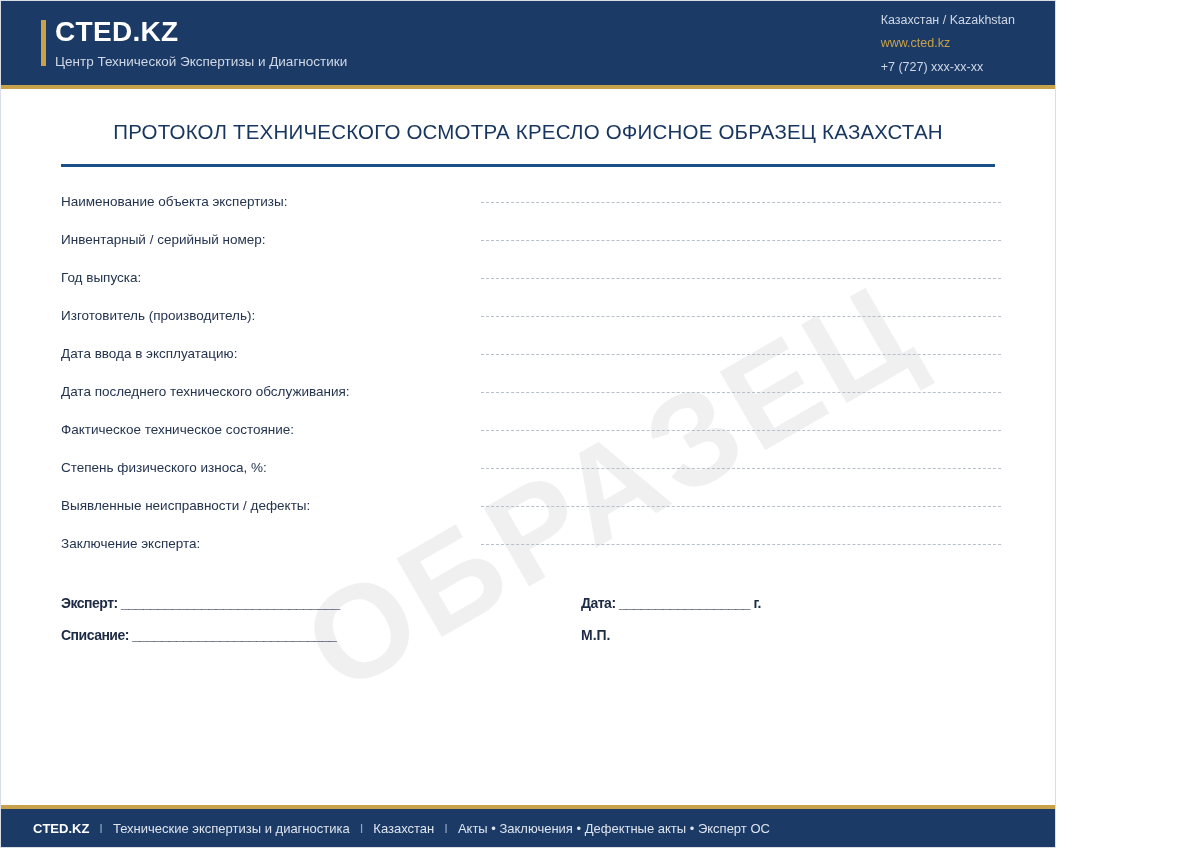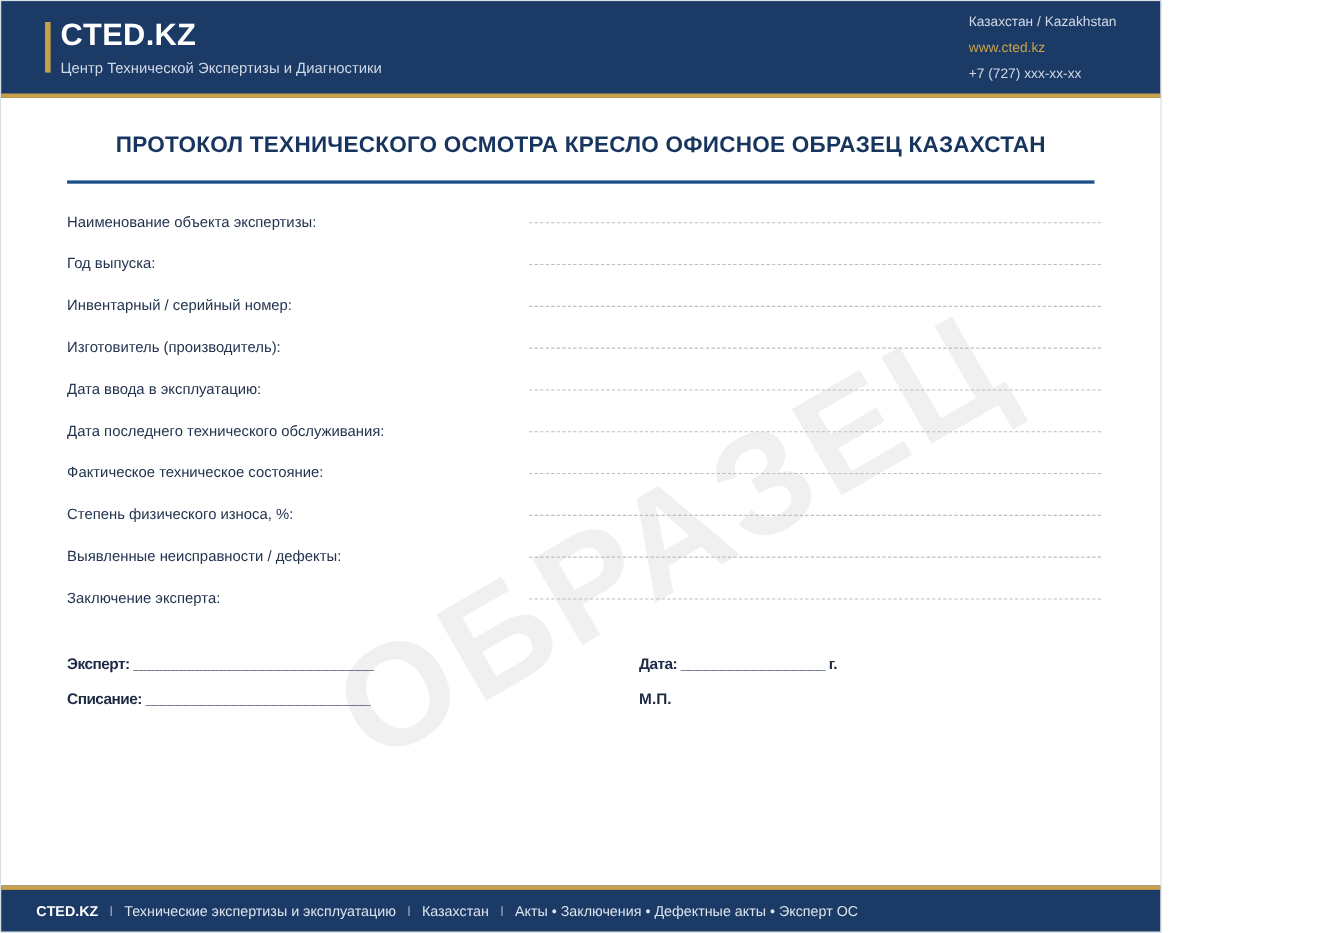--- a/index.html
+++ b/index.html
@@ -75,21 +75,21 @@
   }
   .contact-country { color: #cfd8e6; }
   .contact-site { color: #c8a24a; }
   .contact-phone { color: #cfd8e6; }
 
   
   .doc-title {
     margin: 30px 60px 0 60px;
     text-align: center;
     font-size: 20.5px;
-    font-weight: bold;
+    font-weight: normal;
     color: #17355e;
     letter-spacing: 0.2px;
     line-height: 1.3;
   }
   .title-rule {
     margin: 18px 60px 0 60px;
     height: 3px;
     background: #1b4f8a;
   }
 
@@ -212,26 +212,26 @@
   </div>
 
   <div class="form">
 
     <div class="form-row">
       <div class="form-label">Наименование объекта экспертизы:</div>
       <div class="form-line"></div>
     </div>
 
     <div class="form-row">
+      <div class="form-label">Инвентарный / серийный номер:</div>
+      <div class="form-line"></div>
+    </div>
+
+    <div class="form-row">
       <div class="form-label">Год выпуска:</div>
-      <div class="form-line"></div>
-    </div>
-
-    <div class="form-row">
-      <div class="form-label">Инвентарный / серийный номер:</div>
       <div class="form-line"></div>
     </div>
 
     <div class="form-row">
       <div class="form-label">Изготовитель (производитель):</div>
       <div class="form-line"></div>
     </div>
 
     <div class="form-row">
       <div class="form-label">Дата ввода в эксплуатацию:</div>
@@ -272,20 +272,20 @@
     </div>
     <div class="sig-row">
       <div class="sig-left ul-short">Списание: ____________________________</div>
       <div class="sig-right">М.П.</div>
     </div>
   </div>
 
   <div class="footer">
     <span class="footer-brand">CTED.KZ</span>
     <span class="footer-sep">I</span>
-    <span class="footer-text">Технические экспертизы и эксплуатацию</span>
+    <span class="footer-text">Технические экспертизы и диагностика</span>
     <span class="footer-sep">I</span>
     <span class="footer-text">Казахстан</span>
     <span class="footer-sep">I</span>
     <span class="footer-text">Акты • Заключения • Дефектные акты • Эксперт ОС</span>
   </div>
 
 </div>
 
 </body></html>

